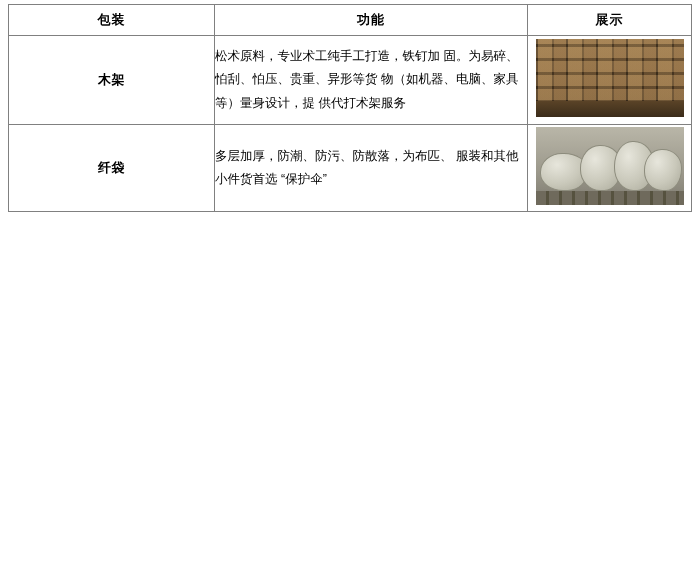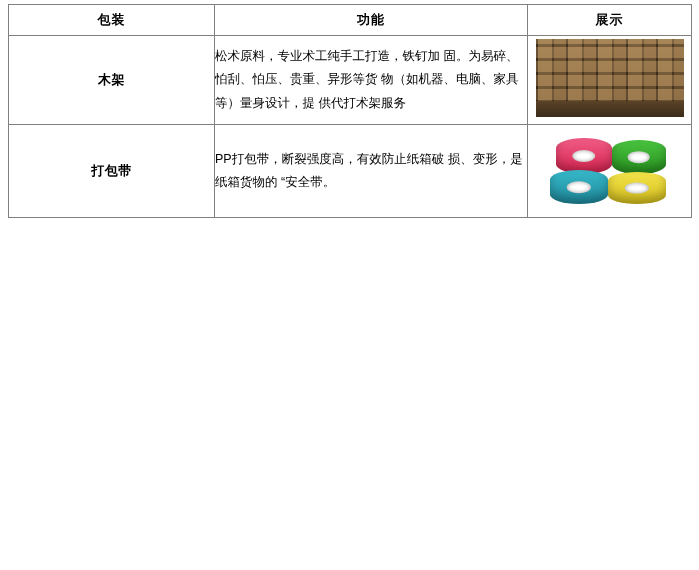--- a/index.html
+++ b/index.html
@@ -197,38 +197,31 @@
 
       <tr class="row-r1">
         <td class="name-cell">木架</td>
         <td class="desc-cell">松术原料，专业术工纯手工打造，铁钉加 固。为易碎、怕刮、怕压、贵重、异形等货 物（如机器、电脑、家具等）量身设计，提 供代打术架服务</td>
         <td class="img-cell">
           <span class="photo ph-wood"></span>
         </td>
       </tr>
 
 
-
-      <tr class="row-r4">
-        <td class="name-cell">打包带</td>
-        <td class="desc-cell">PP打包带，断裂强度高，有效防止纸箱破 损、变形，是纸箱货物的 “安全带。</td>
+      <tr class="row-r3">
+        <td class="name-cell">纤袋</td>
+        <td class="desc-cell">多层加厚，防潮、防污、防散落，为布匹、 服装和其他小件货首选 “保护伞”</td>
         <td class="img-cell">
-          <span class="photo ph-reels">
-            <i class="reel r-pink" style="left:20px; top:8px;  width:56px; height:36px;">
-                <i class="hole"></i>
-              </i>
-            <i class="reel r-green" style="left:76px; top:10px; width:54px; height:34px;">
-                <i class="hole"></i>
-              </i>
-            <i class="reel r-cyan" style="left:14px; top:40px; width:58px; height:34px;">
-                <i class="hole"></i>
-              </i>
-            <i class="reel r-yellow" style="left:72px; top:42px; width:58px; height:32px;">
-                <i class="hole"></i>
-              </i>
+          <span class="photo ph-bags">
+            <i class="bag" style="left:4px;  top:26px; width:46px; height:36px;"></i>
+            <i class="bag" style="left:44px; top:18px; width:40px; height:44px;"></i>
+            <i class="bag" style="left:78px; top:14px; width:38px; height:48px;"></i>
+            <i class="bag" style="left:108px;top:22px; width:36px; height:40px;"></i>
+            <i class="pal"></i>
           </span>
         </td>
       </tr>
 
 
+
     </tbody>
   </table>
 </div>
 
 </body></html>

